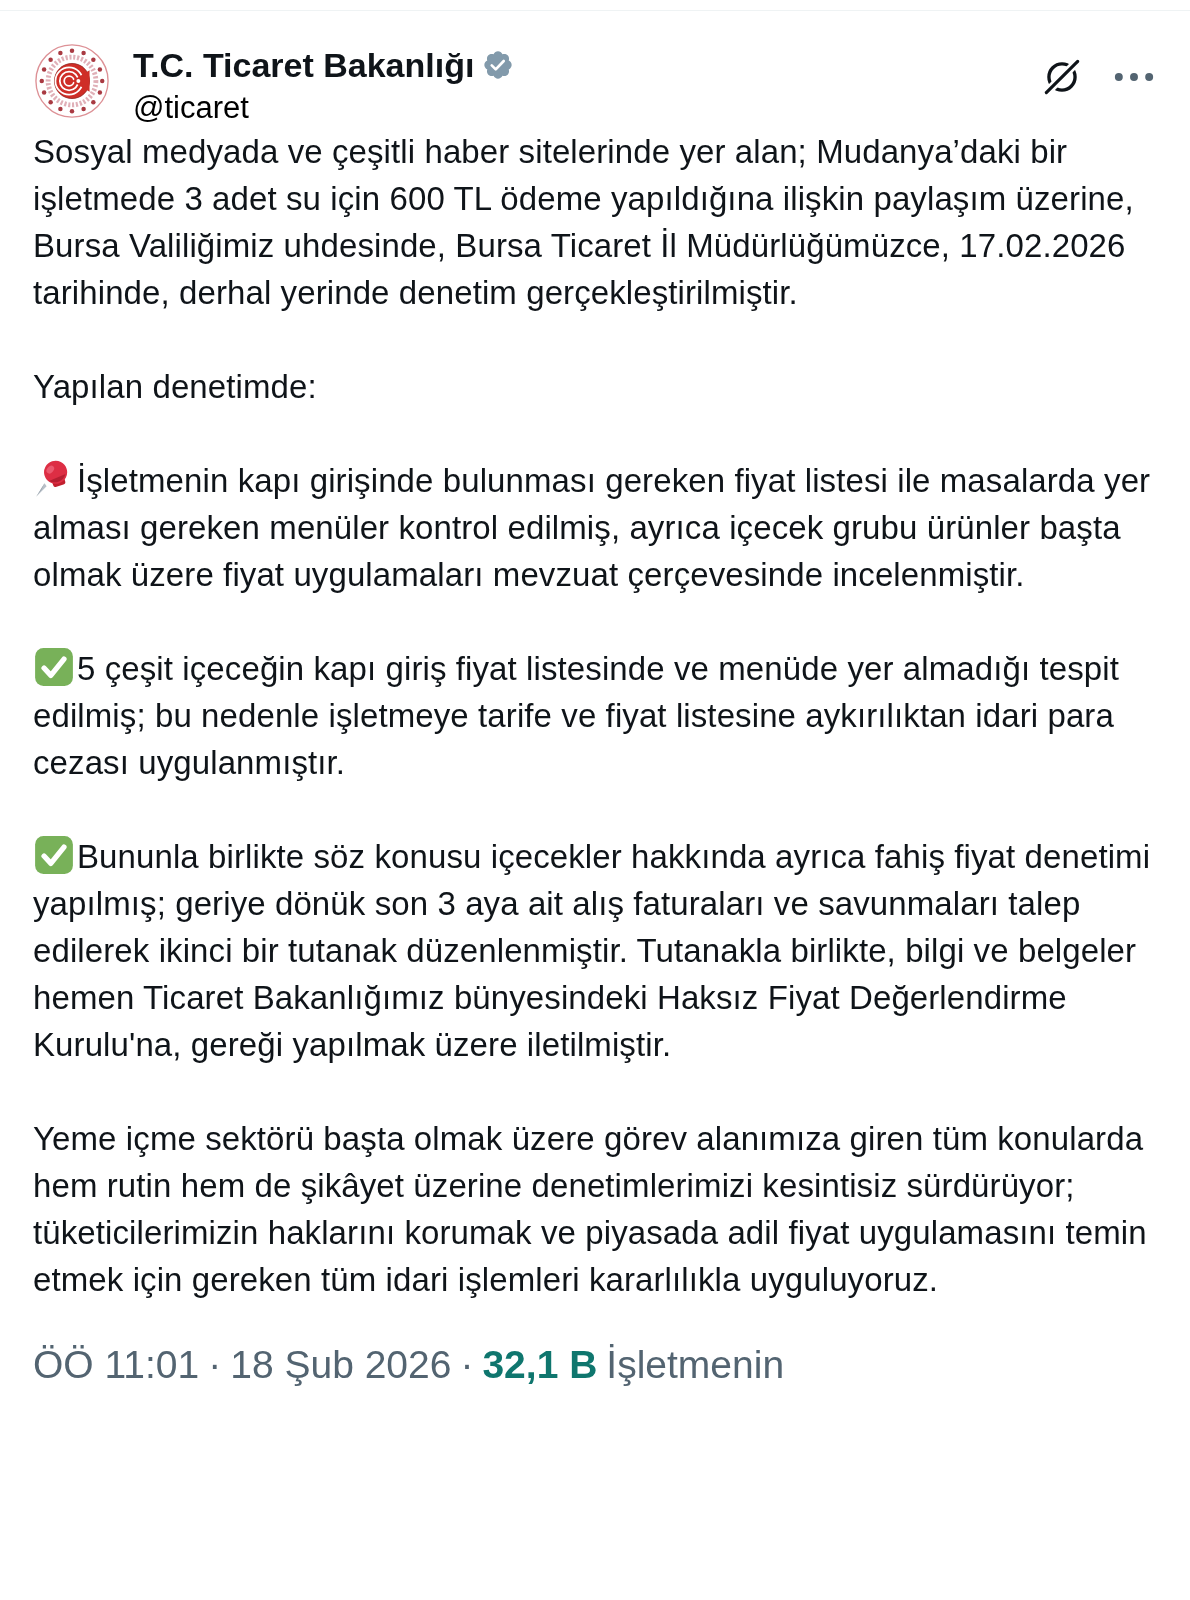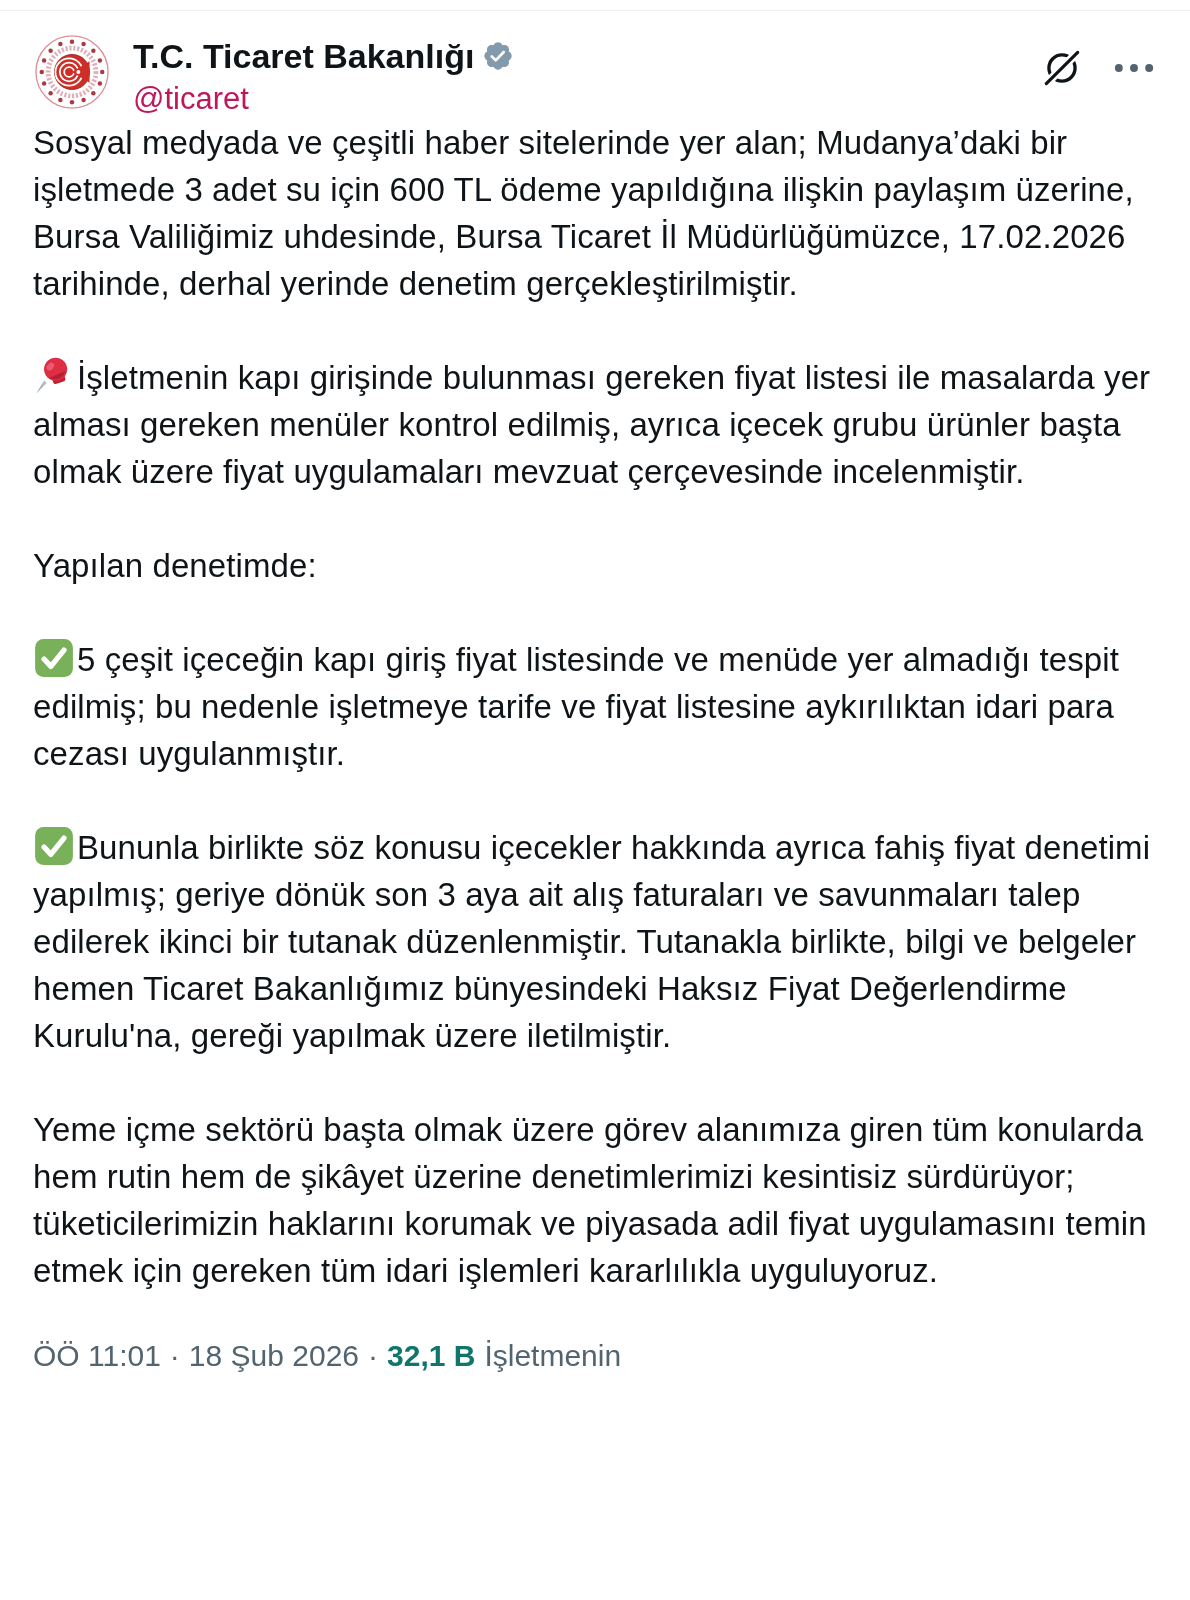--- a/index.html
+++ b/index.html
@@ -8,34 +8,34 @@
   body {
     width:1190px; min-height:1600px;
     font-family:"Liberation Sans","DejaVu Sans",sans-serif;
     color:#0f1419;
     -webkit-font-smoothing:antialiased;
   }
   .tweet {
     width:1190px;
     border-top:1px solid #eff3f4;
     margin-top:10px;
-    padding:22px 33px 40px 33px;
+    padding:31px 33px 40px 33px;
   }
   
   .tweet-header { display:flex; align-items:flex-start; }
   .avatar {
     width:78px; height:78px; border-radius:50%;
     overflow:hidden; flex:0 0 78px; cursor:pointer;
   }
   .avatar svg { display:block; width:78px; height:78px; }
   .names { margin-left:22px; padding-top:2px; min-width:0; }
   .name-row { display:flex; align-items:center; gap:8px; }
   .display-name { font-size:34px; font-weight:700; line-height:42px; color:#0f1419; }
   .verified { width:32px; height:32px; display:inline-block; }
-  .handle { font-size:31px; line-height:40px; color:#be185d; margin-top:2px; }
+  .handle { font-size:31px; line-height:40px; color:#000000; margin-top:2px; }
   .header-actions {
     margin-left:auto; display:flex; align-items:center; gap:28px;
     padding-top:12px; padding-right:2px;
   }
   .icon-btn { cursor:pointer; display:inline-flex; align-items:center; }
   
   .tweet-body { }
   .para {
     font-size:33px; line-height:47px; color:#0f1419;
     letter-spacing:0.1px;
@@ -43,21 +43,21 @@
   }
   .para:last-child { margin-bottom:0; }
   .emoji {
     display:inline-block; width:42px; height:42px;
     vertical-align:-8px; margin-right:2px;
   }
   .emoji svg { display:block; width:42px; height:42px; }
   
   .tweet-footer {
     margin-top:42px;
-    font-size:30px; line-height:40px; color:#536471;
+    font-size:39px; line-height:40px; color:#536471;
     display:flex; align-items:center; flex-wrap:wrap;
   }
   .tweet-footer .sep { margin:0 9px; }
   .tweet-footer .views-count { color:#0f766e; font-weight:700; margin-right:9px; }
 </style>
 </head>
 <body>
 
 <div class="tweet">
 
@@ -122,32 +122,32 @@
           <circle cx="31" cy="6" r="3.4" fill="#536471"></circle>
         </svg>
       </span>
     </div>
   </div>
 
   <div class="tweet-body">
 
     <p class="para"><span>Sosyal medyada ve çeşitli haber sitelerinde yer alan; Mudanya’daki bir işletmede 3 adet su için 600 TL ödeme yapıldığına ilişkin paylaşım üzerine, Bursa Valiliğimiz uhdesinde, Bursa Ticaret İl Müdürlüğümüzce, 17.02.2026 tarihinde, derhal yerinde denetim gerçekleştirilmiştir.</span></p>
 
+    <p class="para"><span>Yapılan denetimde:</span></p>
+
     <p class="para"><span class="emoji"><svg viewBox="0 0 40 40">
       <polygon points="11,24 3,37 13,27" fill="#b8c0c8"></polygon>
       <polygon points="11,24 3,37 8,30.5" fill="#9aa5ae"></polygon>
       <g transform="rotate(-18 22 15)">
         <rect x="16" y="20" width="12" height="7" rx="2.5" fill="#c1202f"></rect>
         <circle cx="22" cy="13.5" r="11" fill="#dd2e44"></circle>
         <path d="M13.5 19.5 a11 11 0 0 0 17 -1.5 l-17 1.5z" fill="#b51f31"></path>
         <ellipse cx="18" cy="9.5" rx="4.2" ry="3" fill="#ea596e" transform="rotate(-30 18 9.5)"></ellipse>
       </g>
     </svg></span><span>İşletmenin kapı girişinde bulunması gereken fiyat listesi ile masalarda yer alması gereken menüler kontrol edilmiş, ayrıca içecek grubu ürünler başta olmak üzere fiyat uygulamaları mevzuat çerçevesinde incelenmiştir.</span></p>
-
-    <p class="para"><span>Yapılan denetimde:</span></p>
 
 
     <p class="para"><span class="emoji"><svg viewBox="0 0 40 40">
       <rect x="2" y="2" width="36" height="36" rx="8" fill="#78b159"></rect>
       <path d="M10.5 21 l6.5 7 L29.5 12.5" fill="none" stroke="#ffffff" stroke-width="5" stroke-linecap="round" stroke-linejoin="round"></path>
     </svg></span><span>5 çeşit içeceğin kapı giriş fiyat listesinde ve menüde yer almadığı tespit edilmiş; bu nedenle işletmeye tarife ve fiyat listesine aykırılıktan idari para cezası uygulanmıştır.</span></p>
 
     <p class="para"><span class="emoji"><svg viewBox="0 0 40 40">
       <rect x="2" y="2" width="36" height="36" rx="8" fill="#78b159"></rect>
       <path d="M10.5 21 l6.5 7 L29.5 12.5" fill="none" stroke="#ffffff" stroke-width="5" stroke-linecap="round" stroke-linejoin="round"></path>

